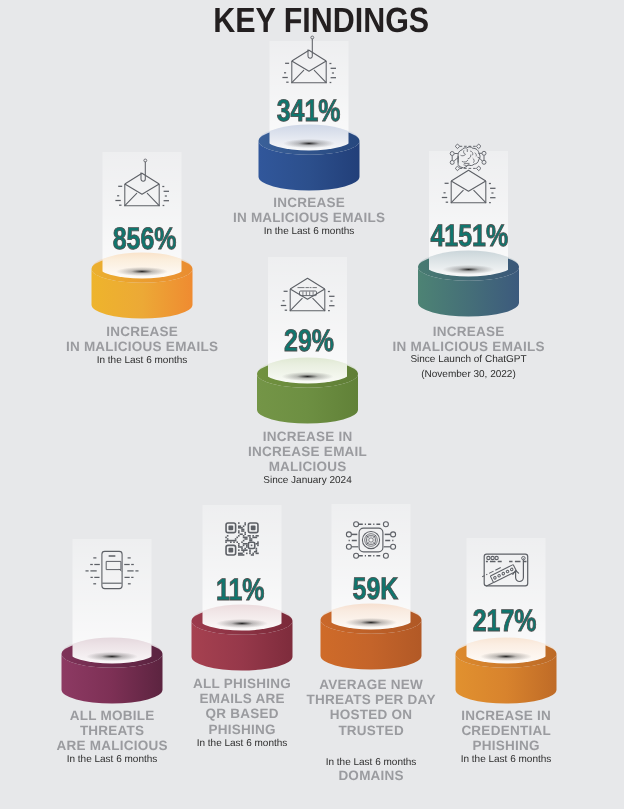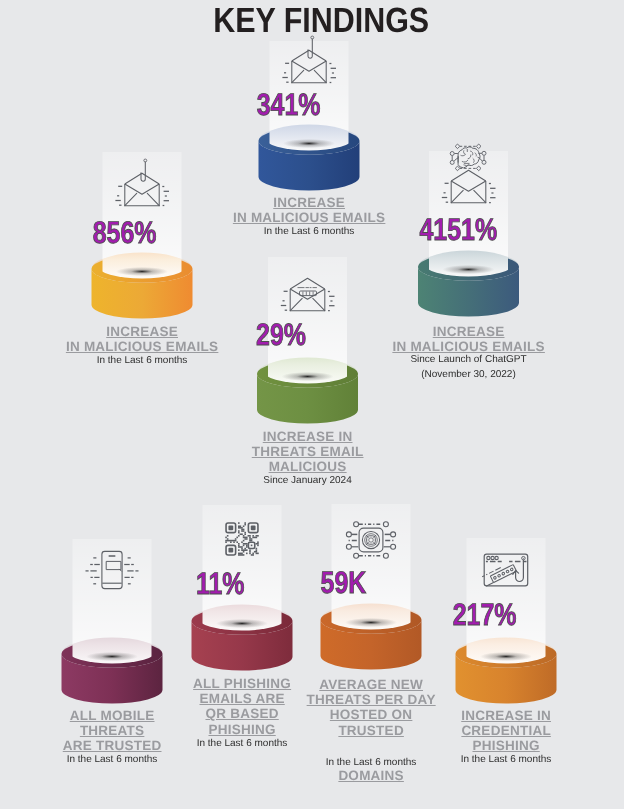--- a/index.html
+++ b/index.html
@@ -6,28 +6,28 @@
   html,body{margin:0;padding:0;}
   body{width:624px;height:809px;overflow:hidden;background:#e7e8ea;
        font-family:"Liberation Sans",sans-serif;position:relative;
        -webkit-font-smoothing:antialiased;text-rendering:geometricPrecision;}
   .stage{position:absolute;left:0;top:0;width:624px;height:809px;}
   svg.art{position:absolute;left:0;top:0;}
   .title{position:absolute;left:9px;width:624px;top:1px;text-align:center;
          font-size:35px;font-weight:700;color:#231f20;line-height:40px;}
   .title span{display:inline-block;transform:scaleX(0.87);transform-origin:center center;
               -webkit-font-smoothing:antialiased;backface-visibility:hidden;}
-  .value{position:absolute;text-align:left;font-weight:700;color:#a21caf;white-space:nowrap;
-         font-size:31px;line-height:31px;}
+  .value{position:absolute;text-align:center;font-weight:700;color:#0f766e;white-space:nowrap;
+         font-size:31px;line-height:31px;margin-top:6px;}
   .value span{display:inline-block;transform:scaleX(0.805);transform-origin:center center;
                -webkit-font-smoothing:antialiased;backface-visibility:hidden;
                -webkit-text-stroke:0.9px #4d4d4d;}
   .caption{position:absolute;text-align:center;font-weight:700;color:#9a9b9f;
            font-size:13.5px;line-height:15.3px;white-space:nowrap;letter-spacing:0.25px;
-           text-indent:0.25px;text-decoration:underline;}
+           text-indent:0.25px;}
   .sub{position:absolute;text-align:center;font-weight:400;color:#2d2d2d;
        font-size:10px;line-height:14.2px;white-space:nowrap;}
 </style>
 </head>
 <body>
 
 <div class="stage">
 <svg class="art" width="624" height="809" xmlns="http://www.w3.org/2000/svg">
 <g>
 <defs>
@@ -647,28 +647,28 @@
 <div class="caption" style="left:62.0px;top:324.0px;width:160px;">INCREASE</div>
 <div class="caption" style="left:62.0px;top:339.2px;width:160px;">IN MALICIOUS EMAILS</div>
 <div class="sub" style="left:62.0px;top:354.3px;width:160px;">In the Last 6 months</div>
 <div class="value" style="left:409.5px;top:214px;width:120px;"><span>4151%</span></div>
 <div class="caption" style="left:388.5px;top:324.0px;width:160px;">INCREASE</div>
 <div class="caption" style="left:388.5px;top:339.2px;width:160px;">IN MALICIOUS EMAILS</div>
 <div class="sub" style="left:388.5px;top:353.3px;width:160px;">Since Launch of ChatGPT</div>
 <div class="sub" style="left:388.5px;top:367.5px;width:160px;">(November 30, 2022)</div>
 <div class="value" style="left:249.5px;top:319px;width:120px;"><span>29%</span></div>
 <div class="caption" style="left:227.5px;top:429.0px;width:160px;">INCREASE IN</div>
-<div class="caption" style="left:227.5px;top:444.2px;width:160px;">THREATS EMAIL</div>
+<div class="caption" style="left:227.5px;top:444.2px;width:160px;">INCREASE EMAIL</div>
 <div class="caption" style="left:227.5px;top:459.4px;width:160px;">MALICIOUS</div>
 <div class="sub" style="left:227.5px;top:473.5px;width:160px;">Since January 2024</div>
 <div class="caption" style="left:32.0px;top:723.2px;width:160px;">THREATS</div>
 <div class="caption" style="left:32.0px;top:708.0px;width:160px;">ALL MOBILE</div>
-<div class="caption" style="left:32.0px;top:738.4px;width:160px;">ARE TRUSTED</div>
+<div class="caption" style="left:32.0px;top:738.4px;width:160px;">ARE MALICIOUS</div>
 <div class="sub" style="left:32.0px;top:752.5px;width:160px;">In the Last 6 months</div>
-<div class="value" style="left:190px;top:568px;width:120px;"><span>11%</span></div>
+<div class="value" style="left:180px;top:568px;width:120px;"><span>11%</span></div>
 <div class="caption" style="left:162.0px;top:676.0px;width:160px;">ALL PHISHING</div>
 <div class="caption" style="left:162.0px;top:691.2px;width:160px;">EMAILS ARE</div>
 <div class="caption" style="left:162.0px;top:706.4px;width:160px;">QR BASED</div>
 <div class="caption" style="left:162.0px;top:721.6px;width:160px;">PHISHING</div>
 <div class="sub" style="left:162.0px;top:736.7px;width:160px;">In the Last 6 months</div>
 <div class="value" style="left:315.0px;top:567px;width:120px;"><span>59K</span></div>
 <div class="caption" style="left:291.0px;top:677.0px;width:160px;">AVERAGE NEW</div>
 <div class="caption" style="left:291.0px;top:692.2px;width:160px;">THREATS PER DAY</div>
 <div class="caption" style="left:291.0px;top:707.4px;width:160px;">HOSTED ON</div>
 <div class="caption" style="left:291.0px;top:722.6px;width:160px;">TRUSTED</div>

